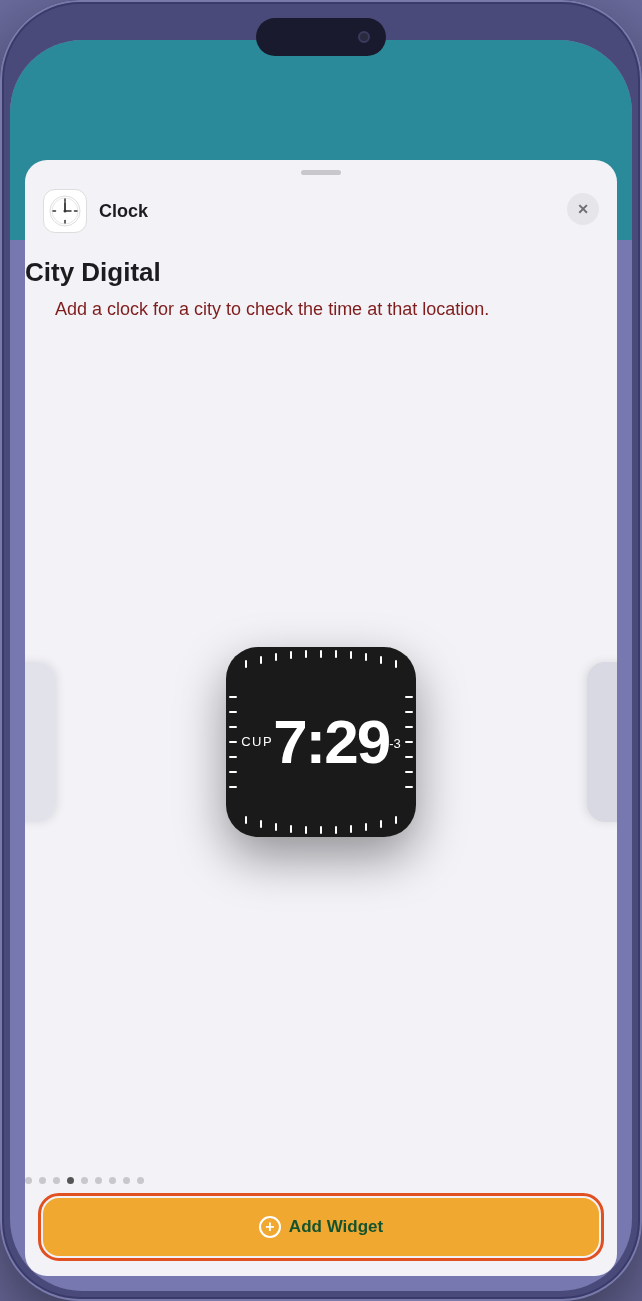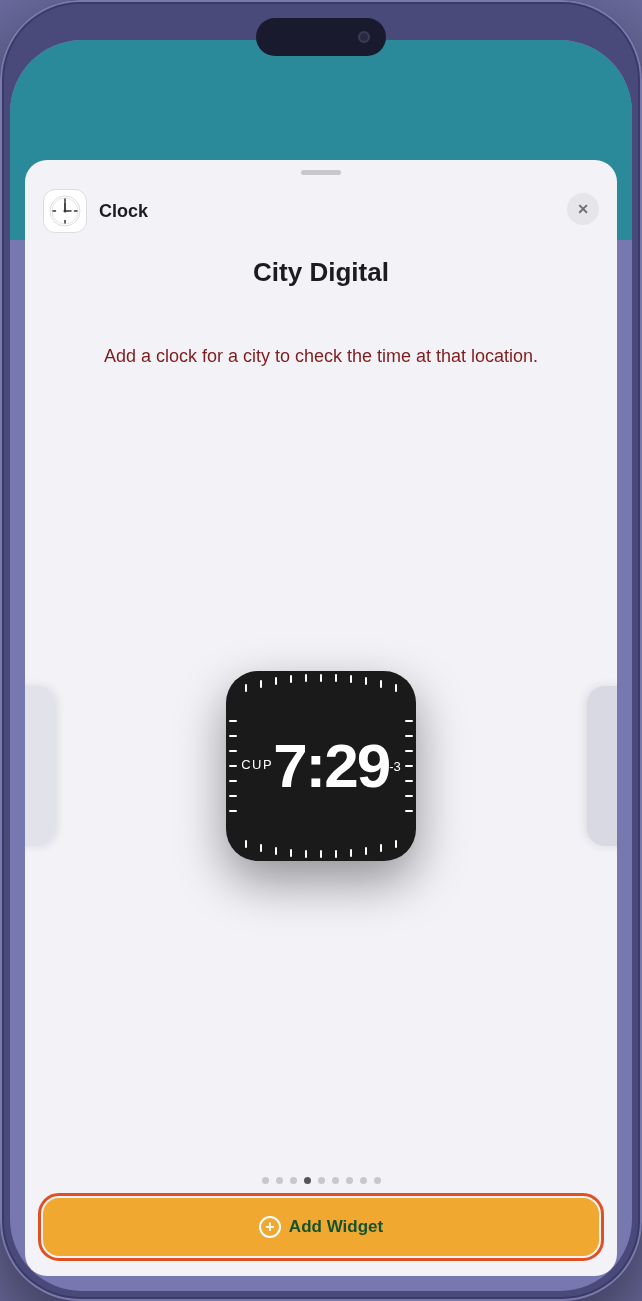--- a/index.html
+++ b/index.html
@@ -180,23 +180,22 @@
       justify-content: center;
       font-size: 14px;
       color: #6e6e73;
       font-weight: 600;
     }
 
     .sheet-content {
       flex: 1;
       display: flex;
       flex-direction: column;
-      align-items: center;
+      align-items: flex-start;
       overflow: hidden;
-      gap: 47px;
     }
 
     .widget-title {
       font-size: 26px;
       font-weight: 700;
       color: #1c1c1e;
       margin-top: 14px;
       text-align: center;
     }
 

